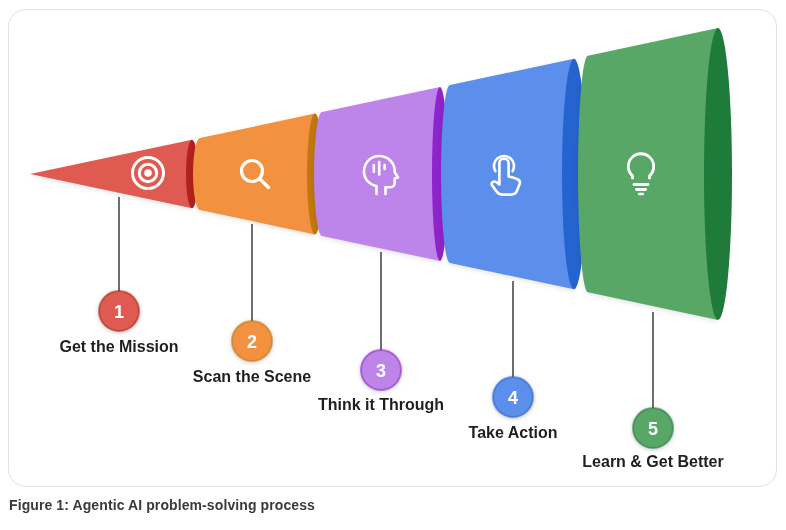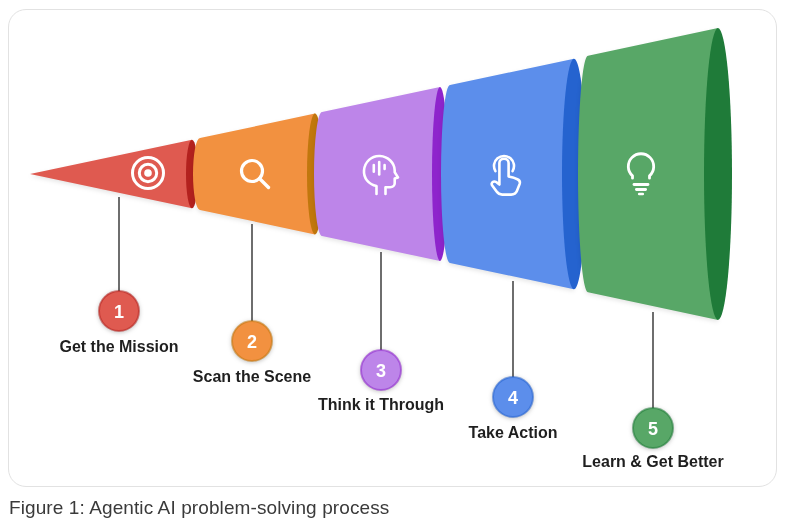--- a/index.html
+++ b/index.html
@@ -18,21 +18,21 @@
   }
   svg.stage { position:absolute; left:0; top:0; }
   .seg  { filter:drop-shadow(0 2px 2px rgba(0,0,0,0.10)); }
   .cline{ stroke:var(--line, #4a4a4a); stroke-width:1.6; }
   .badge{ stroke-width:2; stroke-opacity:0.55; filter:drop-shadow(0 1.5px 2px rgba(0,0,0,0.25)); }
   .num  { font:700 18px "Liberation Sans", sans-serif; fill:#ffffff; text-anchor:middle; }
   .lbl  { font:700 16px "Liberation Sans", sans-serif; fill:var(--label_text, #1f1f1f); text-anchor:middle; }
   .ic   { fill:none; stroke:var(--icon, #ffffff); stroke-linecap:round; stroke-linejoin:round; }
   .caption {
     position:absolute; left:9px; top:497px;
-    font-size:19px; font-weight:400; color:var(--caption_text, #3a3a3a);
+    font-size:14px; font-weight:700; color:var(--caption_text, #3a3a3a);
     letter-spacing:0.1px;
   }
 </style>
 </head>
 <body>
 
 <div class="card"></div>
 
 <svg class="stage" width="786" height="530" viewBox="0 0 786 530">
 

